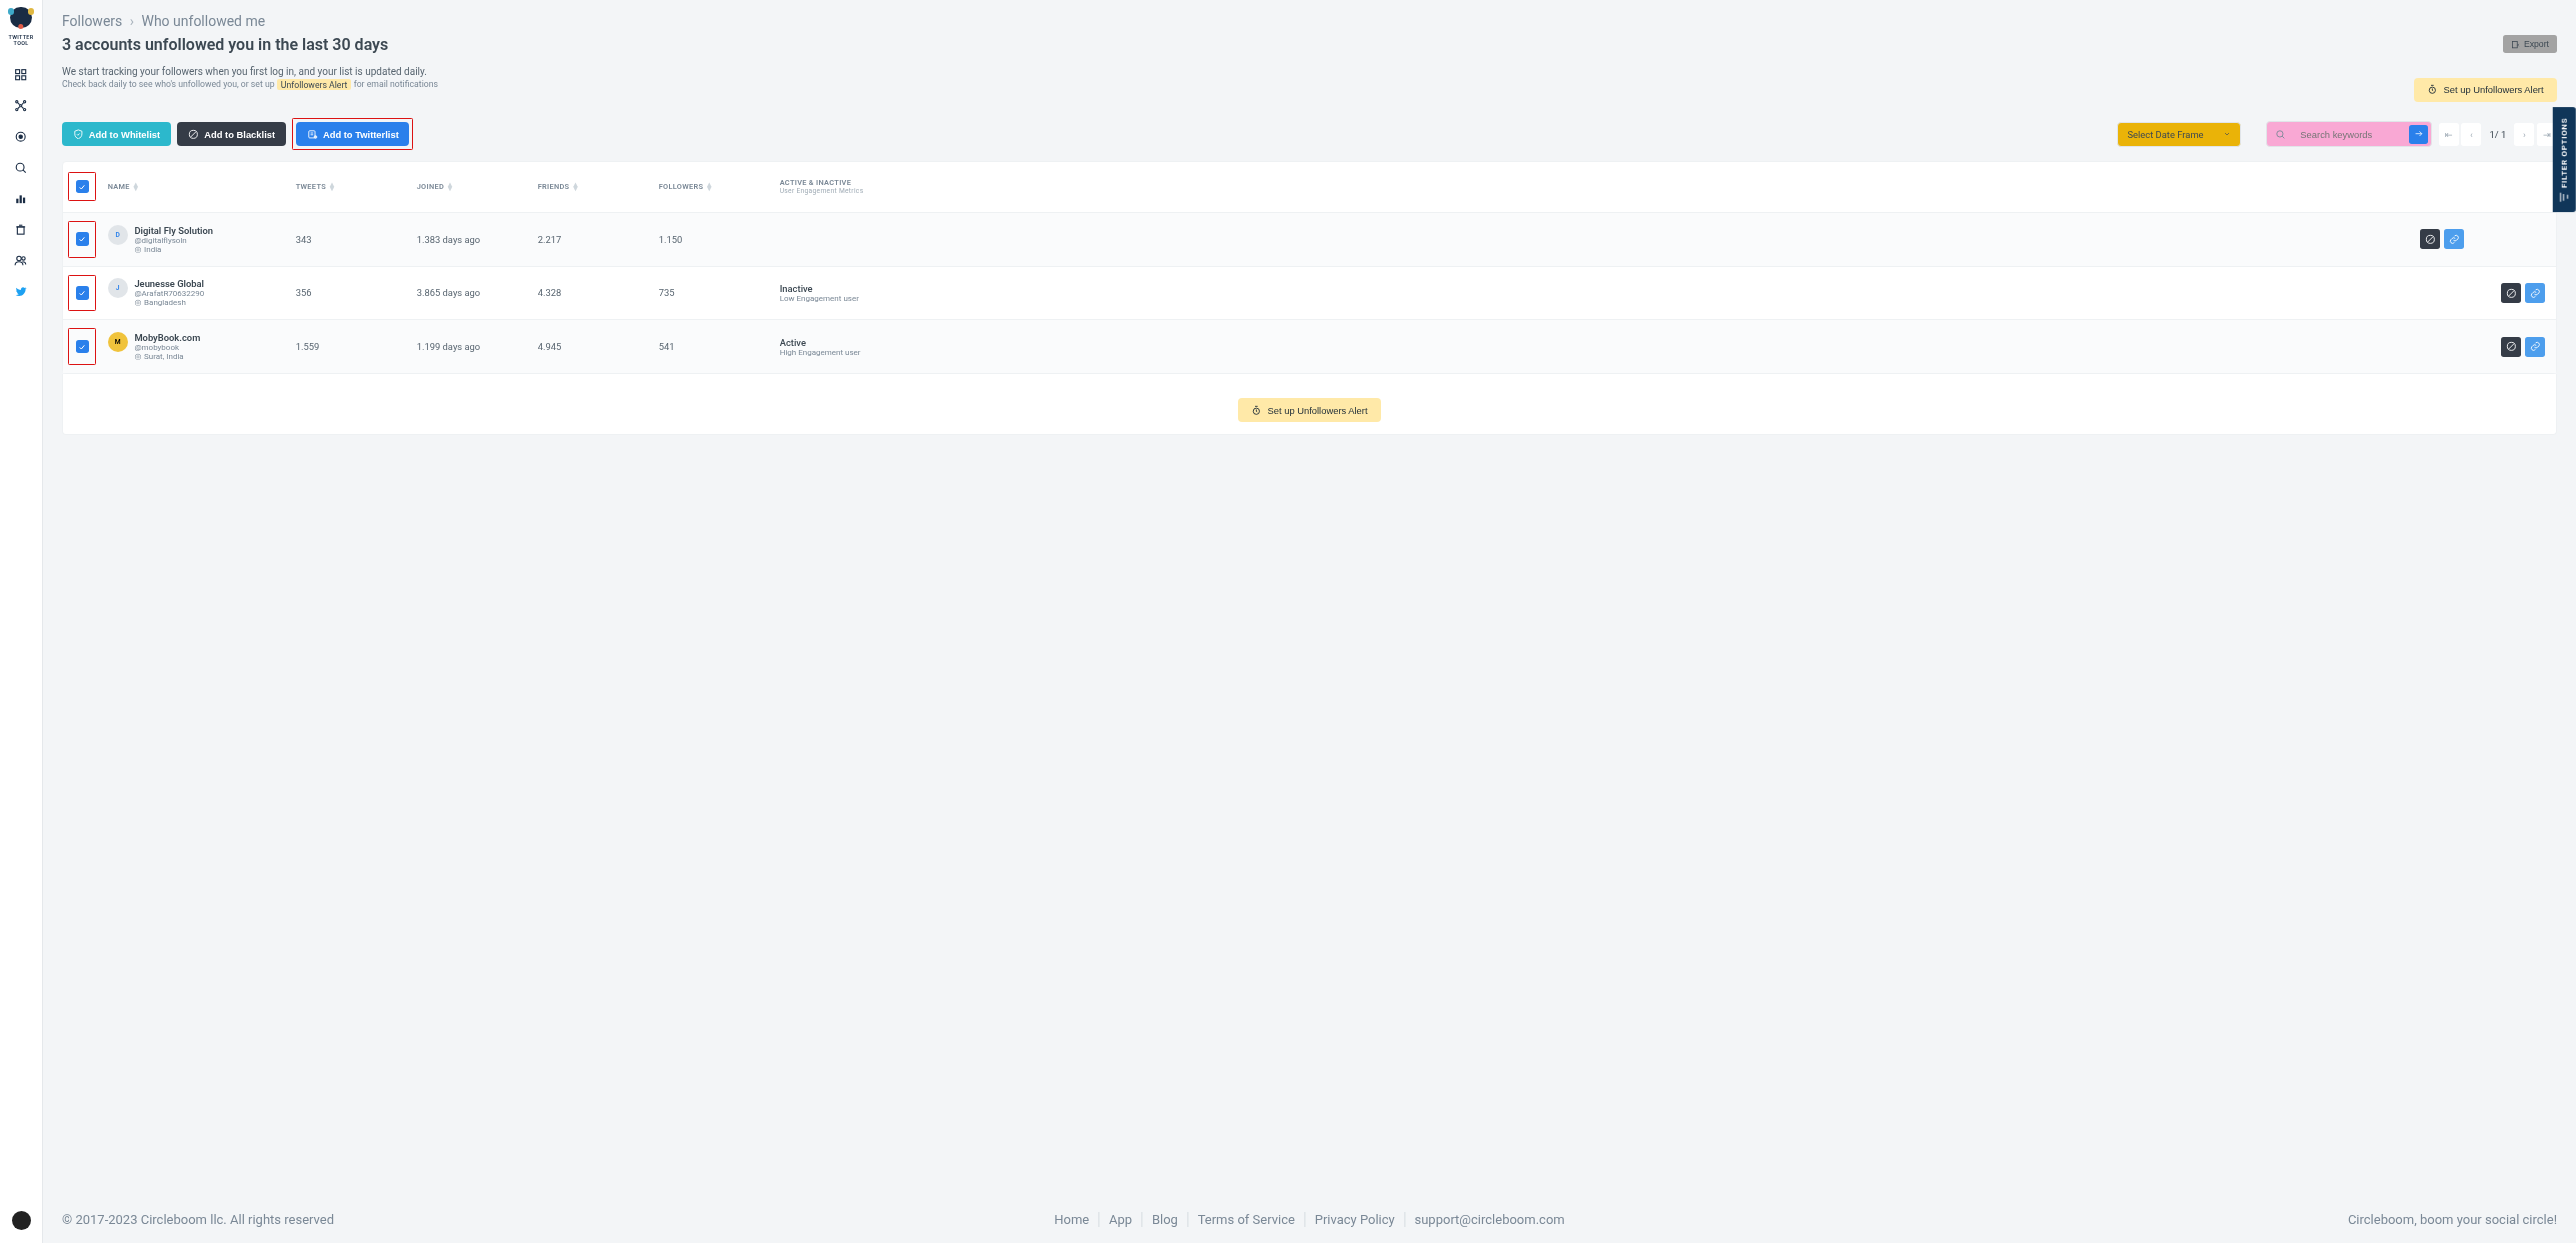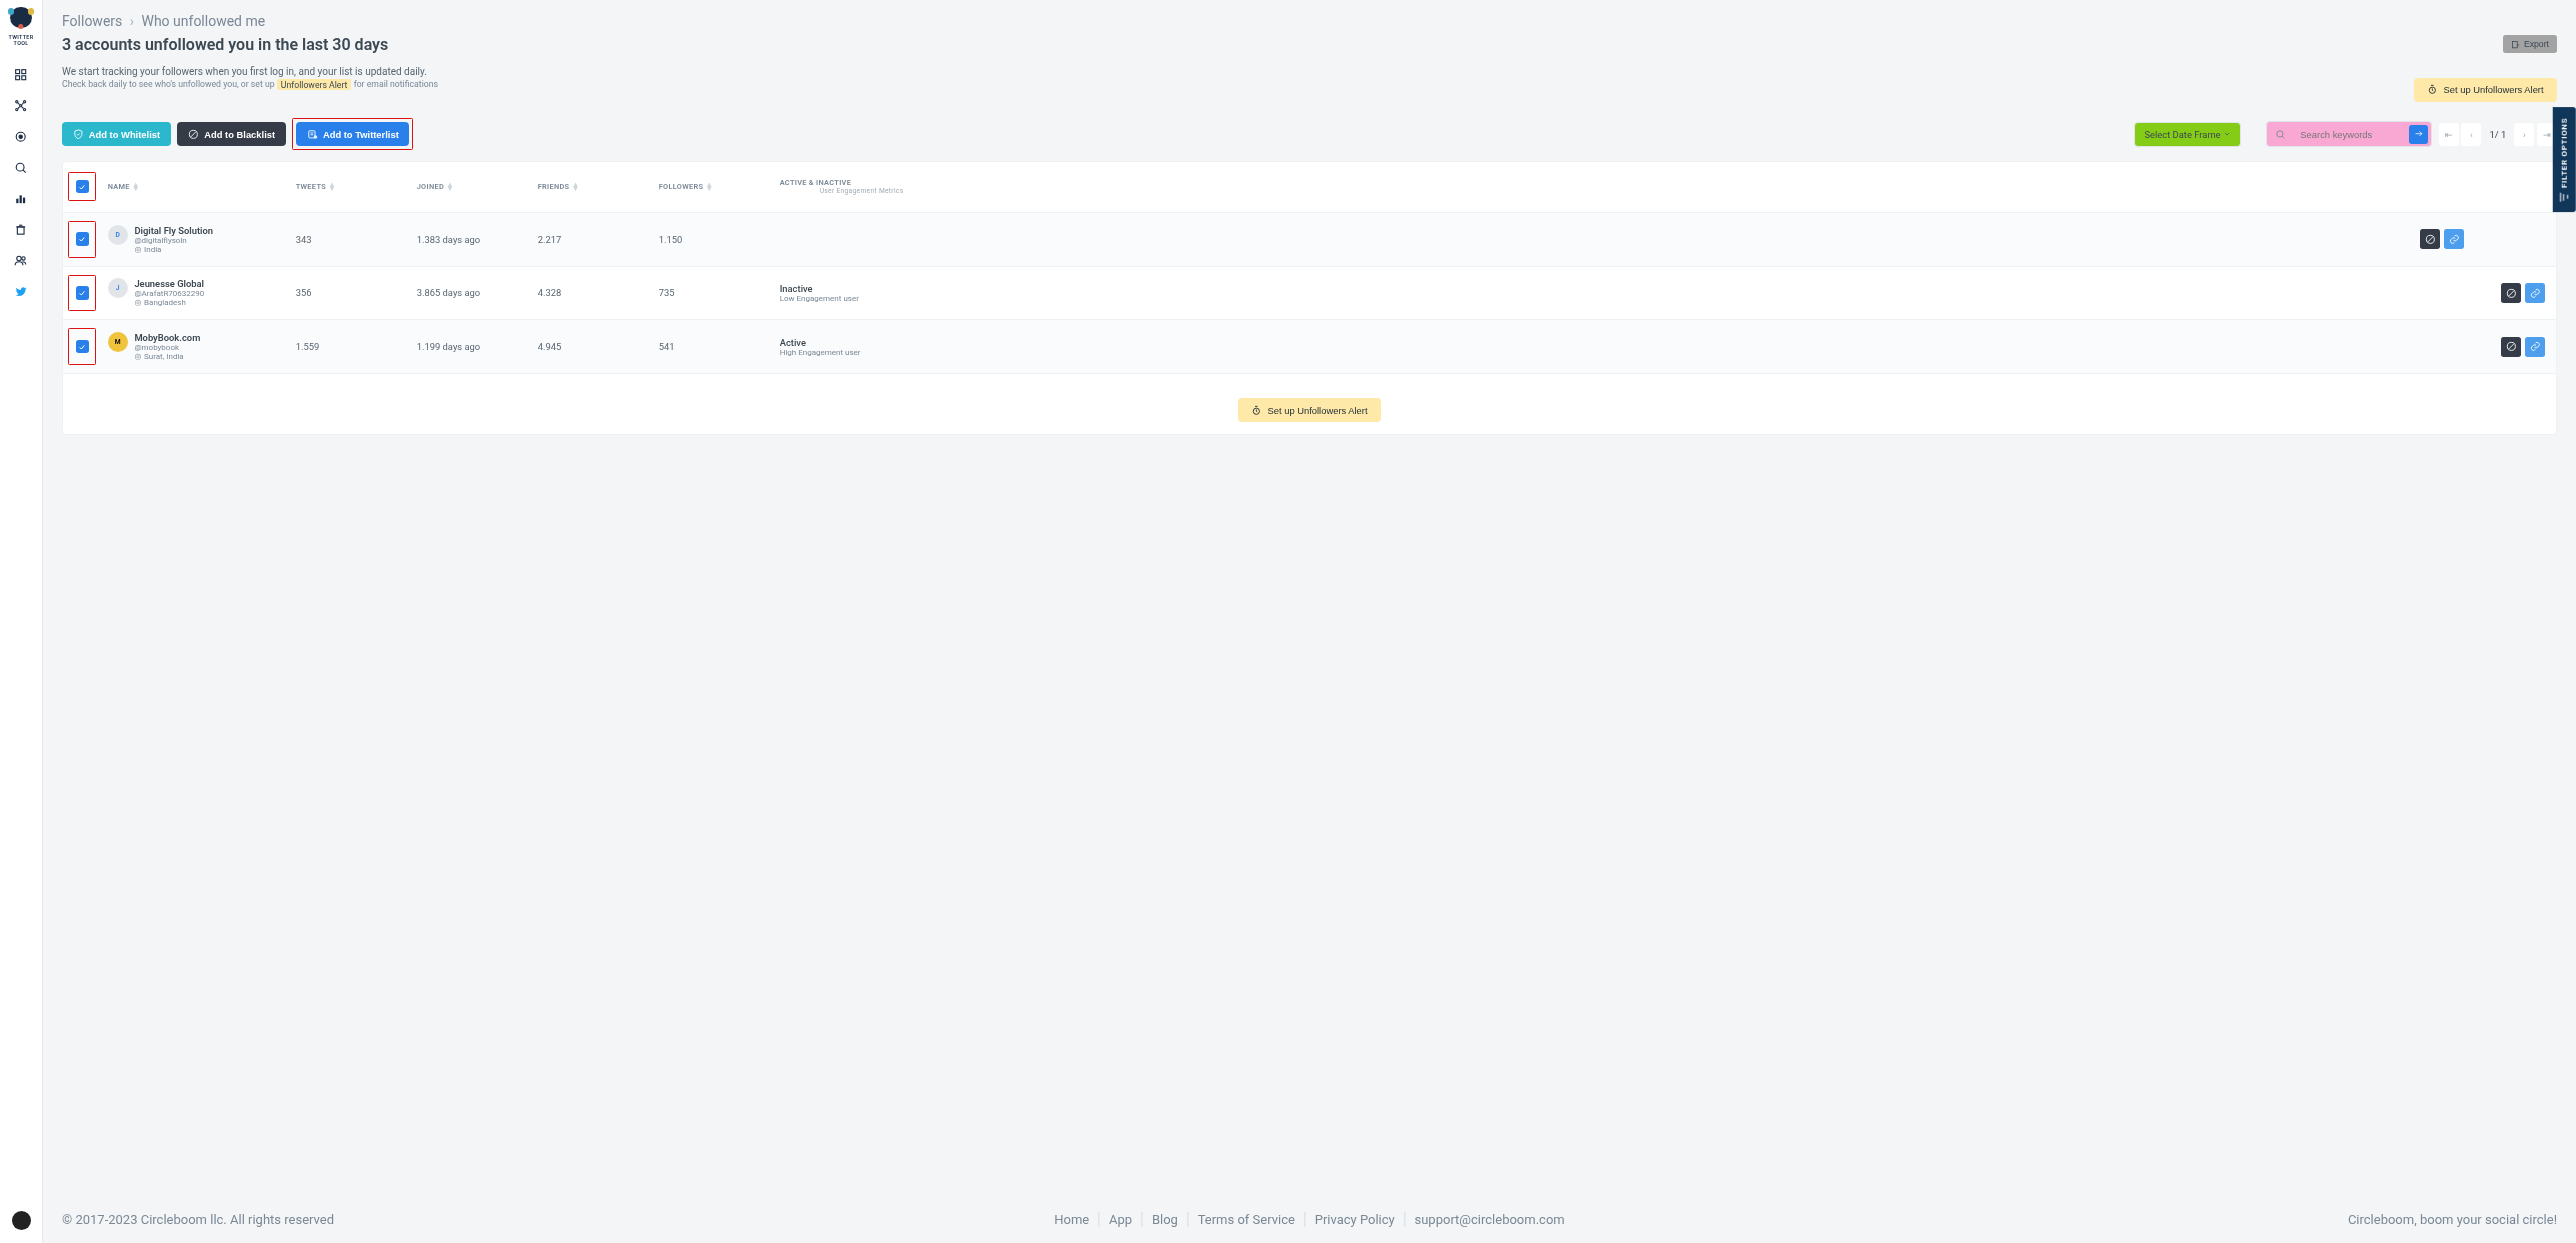--- a/index.html
+++ b/index.html
@@ -34,33 +34,33 @@
 .alert-chip { background: #ffe9a8; padding: 0.7px 4px; border-radius: 2px; color:#3c4852; }
 .alert-btn { background: #ffe9a8; border: none; padding: 6.7px 13.4px; border-radius: 4px; cursor: pointer; color: #1c2b36; font-weight: 500; display:flex; align-items:flex-start; gap:5.4px; font-size:9.4px;margin-top:12px;}
 
 .toolbar { display: flex; align-items: center; gap: 6.7px; margin-top: 16px; }
 .btn { border: none; padding: 6.7px 10.7px; border-radius: 4px; cursor: pointer; font-weight:700; display:flex; align-items:center; gap:5.4px; font-size:9.4px; color:#fff;}
 .btn-teal { background: #2cb8cc; }
 .btn-dark { background: #353c47; }
 .btn-blue { background: #2a80eb; }
 .highlight-box { border: 1.3px solid #dc1212; padding: 2.7px; border-radius: 1.3px;}
 .spacer { flex: 1; }
-.select-frame { background:#84cc16; border:0.7px solid #e1e5e9; padding: 6px 9.4px; border-radius:4px; cursor:pointer; color:#3c4852; display:flex; align-items:center; gap:2px;}
+.select-frame { background:#eab308; border:0.7px solid #e1e5e9; padding: 6px 9.4px; border-radius:4px; cursor:pointer; color:#3c4852; display:flex; align-items:center; gap:19px;}
 .search-wrap { background:#f9a8d4; border:0.7px solid #e1e5e9; border-radius:4px; display:flex; align-items:center; padding: 2.7px 2.7px 2.7px 8px; gap:15px;margin-left:18px;}
 .search-wrap input { border:none; outline:none; font-size:9.4px; width:94px; background: transparent;}
 .search-go { background:#2a80eb; color:#fff; border:none; width:19px; height:19px; border-radius:2.7px; display:flex; align-items:center; justify-content:center; cursor:pointer;}
 .pager { display:flex; align-items:center; gap:2.7px; }
 .pager-btn { width:20px; height:23px; display:flex; align-items:center; justify-content:center; color:#a0acb6; cursor:pointer; background:#fff; border-radius:2.7px;}
 .pager-info { padding: 0 5.4px; color:#3c4852;}
 
 .table { background:#fff; border-radius:4px; margin-top: 10.7px; border:0.7px solid #eef1f3; }
 .thead, .trow { display:grid; grid-template-columns: 34px 188px 121px 121px 121px 121px 1fr 81px; align-items:center; }
 .thead { padding: 10.7px 10.7px; font-size:7.4px; color:#7a8896; font-weight:600; letter-spacing:0.3px; border-bottom:0.7px solid #eef1f3;}
 .th { display:flex; align-items:center; gap:4px; text-transform:uppercase;}
-.th-sub { font-size:6.7px; text-transform:none; font-weight:400; color:#9fabb5; display:block;margin-left:40px;}
+.th-sub { font-size:6.7px; text-transform:none; font-weight:400; color:#9fabb5; display:block;}
 .sort-icon { color:#cfd7dd; font-size:8px; display:flex; flex-direction:column; line-height:4px;}
 .trow { padding: 8px 10.7px; border-bottom:0.7px solid #eef1f3;}
 .trow-alt { background:#fafbfc; }
 .trow:last-child { border-bottom:none;}
 .checkbox { width:13.4px; height:13.4px; background:#2a80eb; border-radius:2.7px; display:flex; align-items:center; justify-content:center; color:#fff; cursor:pointer;}
 .check-highlight { border: 1.3px solid #dc1212; padding: 10.7px 5.4px; border-radius:1.3px; margin-left:-5.4px; width:28px; display:flex; justify-content:center;}
 .head-check-highlight { border: 1.3px solid #dc1212; padding: 6.7px 5.4px; border-radius:1.3px; margin-left:-5.4px; width:28px; display:flex; justify-content:center;}
 .name-cell { display:flex; gap:6.7px; align-items:flex-start;}
 .av { width:20px; height:20px; border-radius:50%; background:#e1e5e9; display:flex; align-items:center; justify-content:center; font-size:6.7px; font-weight:600; color:#2a80eb; flex-shrink:0;}
 .av-yellow { background:#f0c33c; color:#000;}

